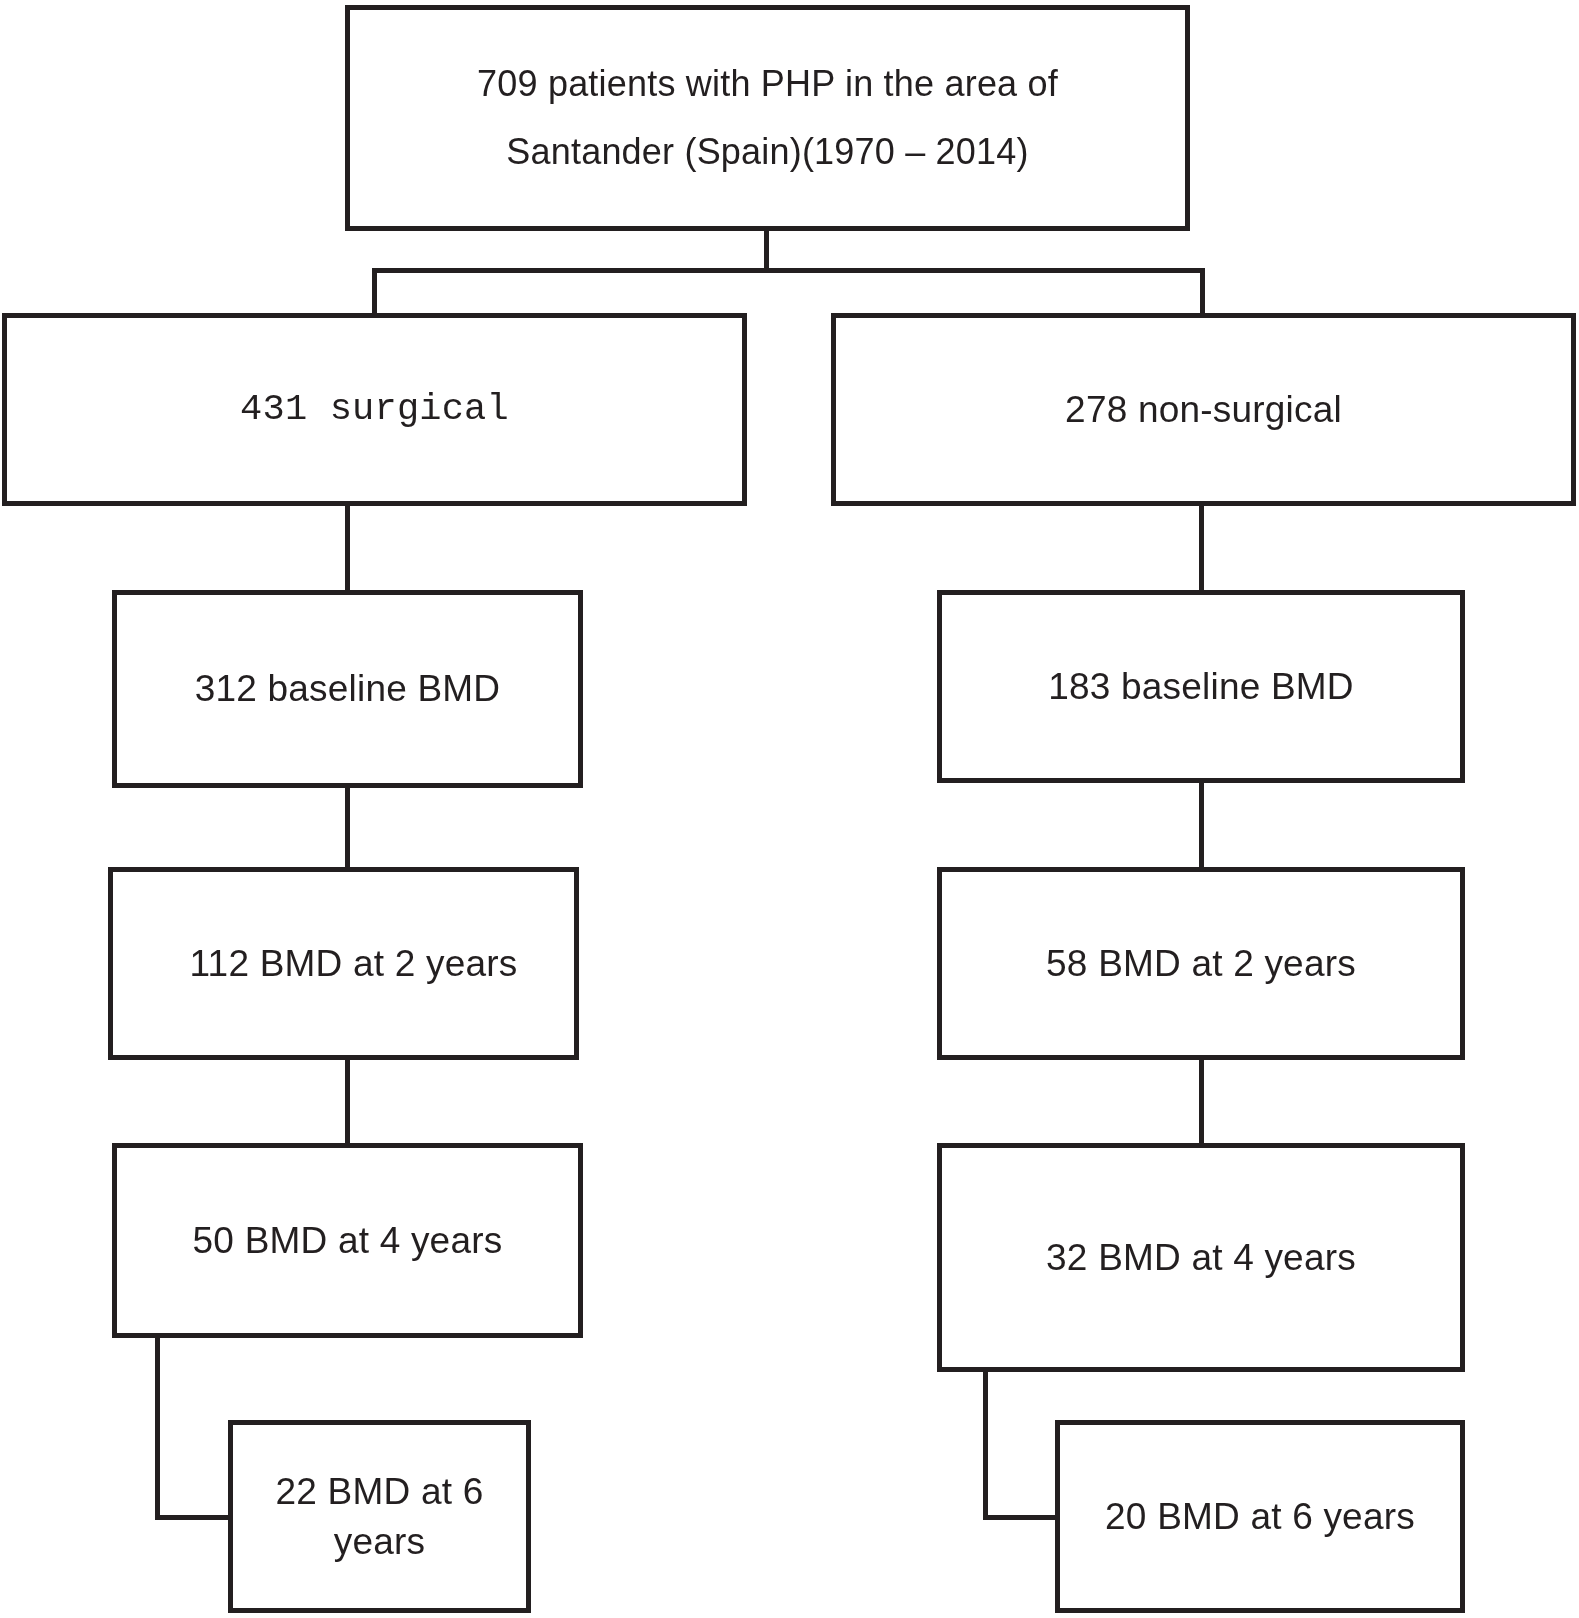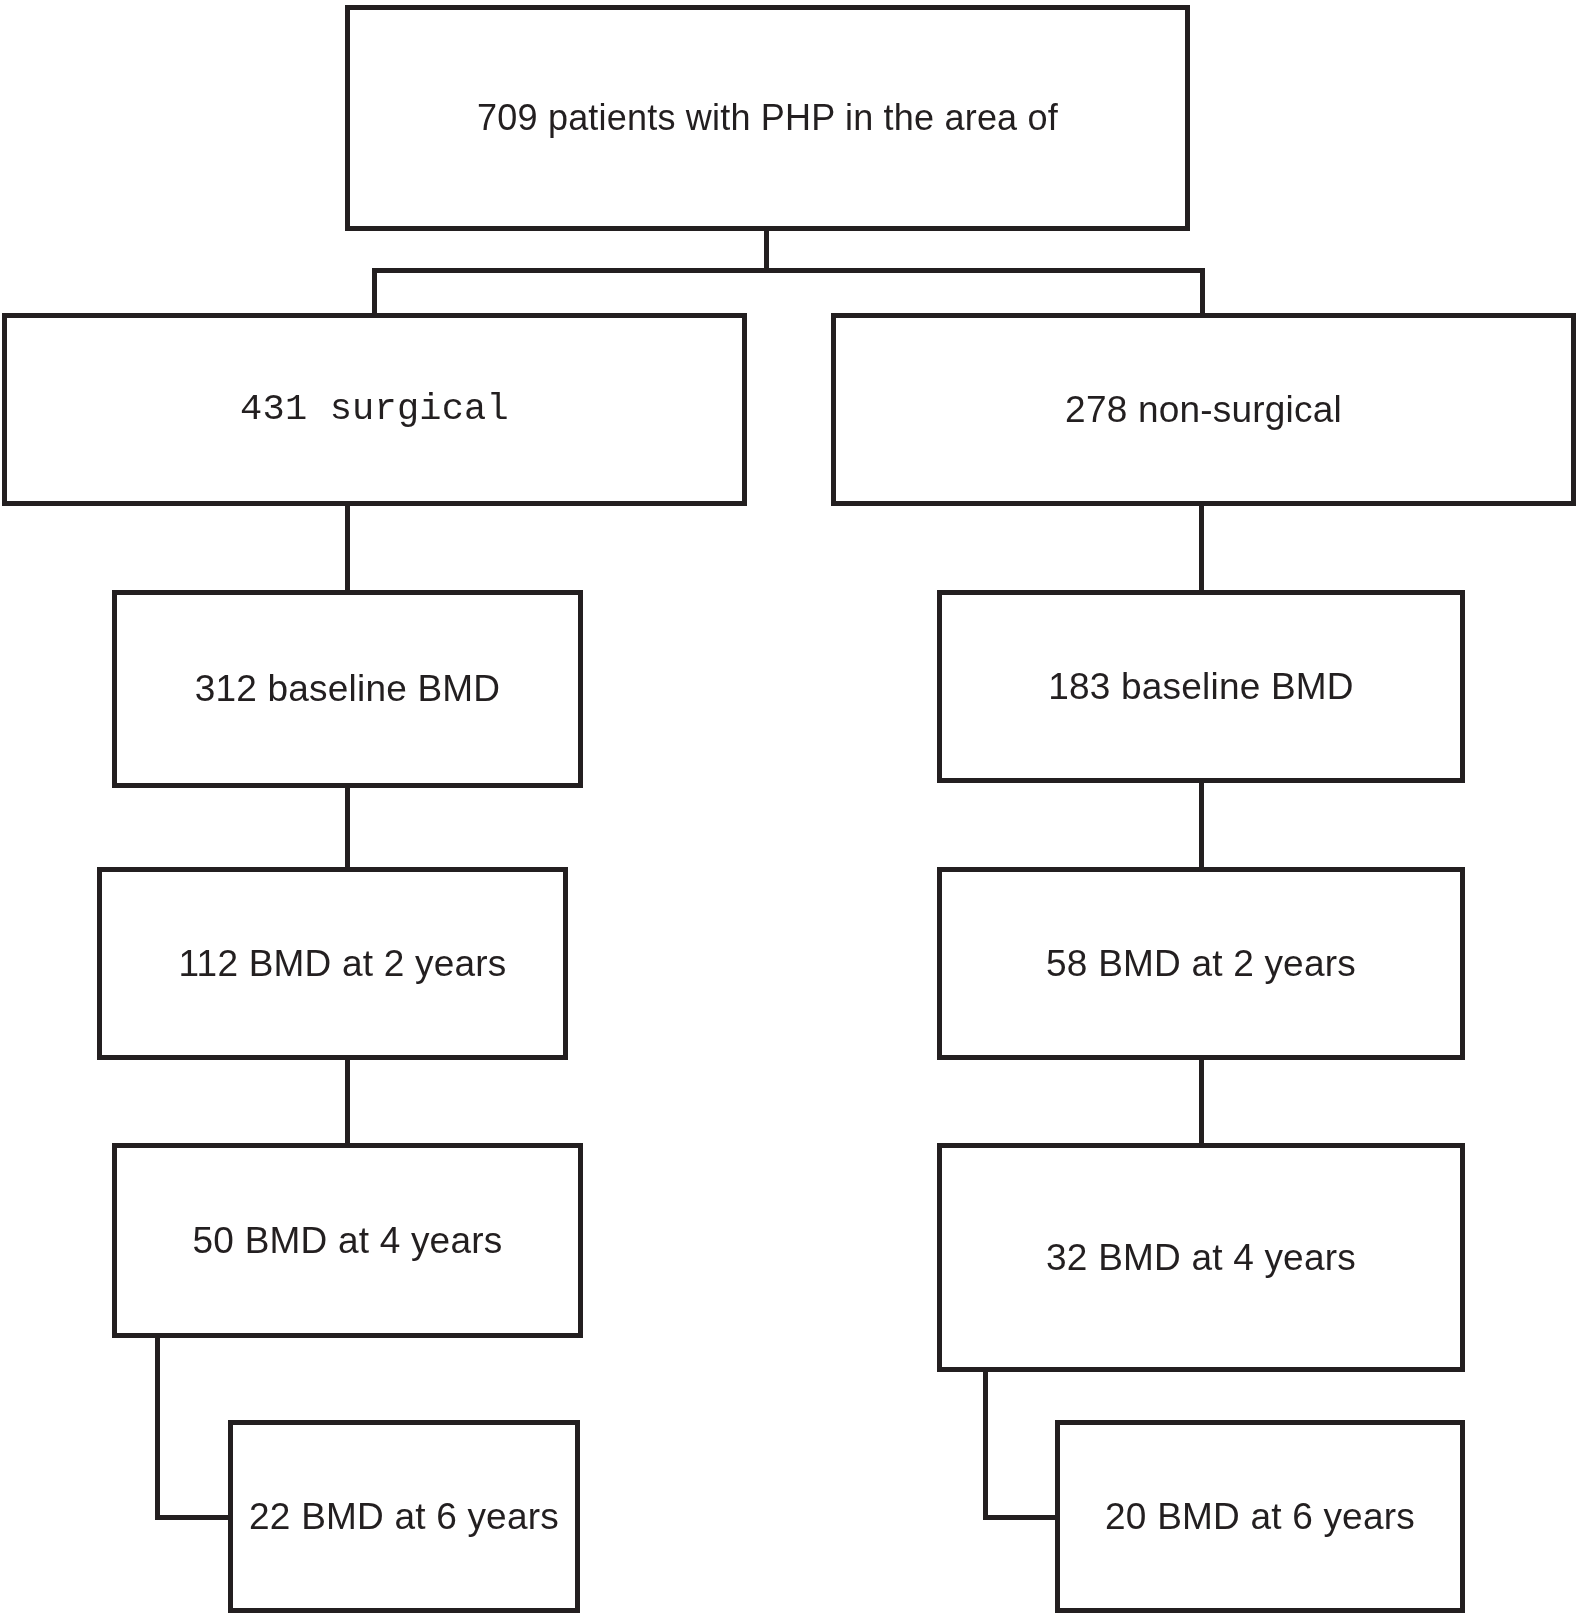--- a/index.html
+++ b/index.html
@@ -53,35 +53,36 @@
   <div class="line" style="left:155px;top:1515px;width:75px;height:5px;"></div>
 
   <div class="line" style="left:1199px;top:503px;width:5px;height:89px;"></div>
   <div class="line" style="left:1199px;top:781px;width:5px;height:88px;"></div>
   <div class="line" style="left:1199px;top:1058px;width:5px;height:87px;"></div>
   <div class="line" style="left:983px;top:1336px;width:5px;height:184px;"></div>
   <div class="line" style="left:983px;top:1515px;width:74px;height:5px;"></div>
 
   <div class="box root-label" style="left:345px;top:5px;width:845px;height:226px;font-size:36px;line-height:1.4;gap:18px;">
     <div>709 patients with PHP in the area of</div>
+    <div>Santander (Spain)(1970 – 2014)</div>
   </div>
 
   <div class="box" style="left:2px;top:313px;width:745px;height:193px;font-family:Liberation Mono, monospace;">
     <span>431 surgical</span>
   </div>
   <div class="box" style="left:112px;top:590px;width:471px;height:198px;">
     <span>312 baseline BMD</span>
   </div>
-  <div class="box" style="left:97px;top:867px;width:471px;height:193px;padding-left:20px;">
+  <div class="box" style="left:108px;top:867px;width:471px;height:193px;padding-left:20px;">
     <span>112 BMD at 2 years</span>
   </div>
   <div class="box" style="left:112px;top:1143px;width:471px;height:195px;">
     <span>50 BMD at 4 years</span>
   </div>
-  <div class="box" style="left:228px;top:1420px;width:352px;height:193px;">
+  <div class="box" style="left:228px;top:1420px;width:303px;height:193px;">
     <span>22 BMD at 6 years</span>
   </div>
 
   <div class="box" style="left:831px;top:313px;width:745px;height:193px;">
     <span>278 non-surgical</span>
   </div>
   <div class="box" style="left:937px;top:590px;width:528px;height:193px;">
     <span>183 baseline BMD</span>
   </div>
   <div class="box" style="left:937px;top:867px;width:528px;height:193px;">

